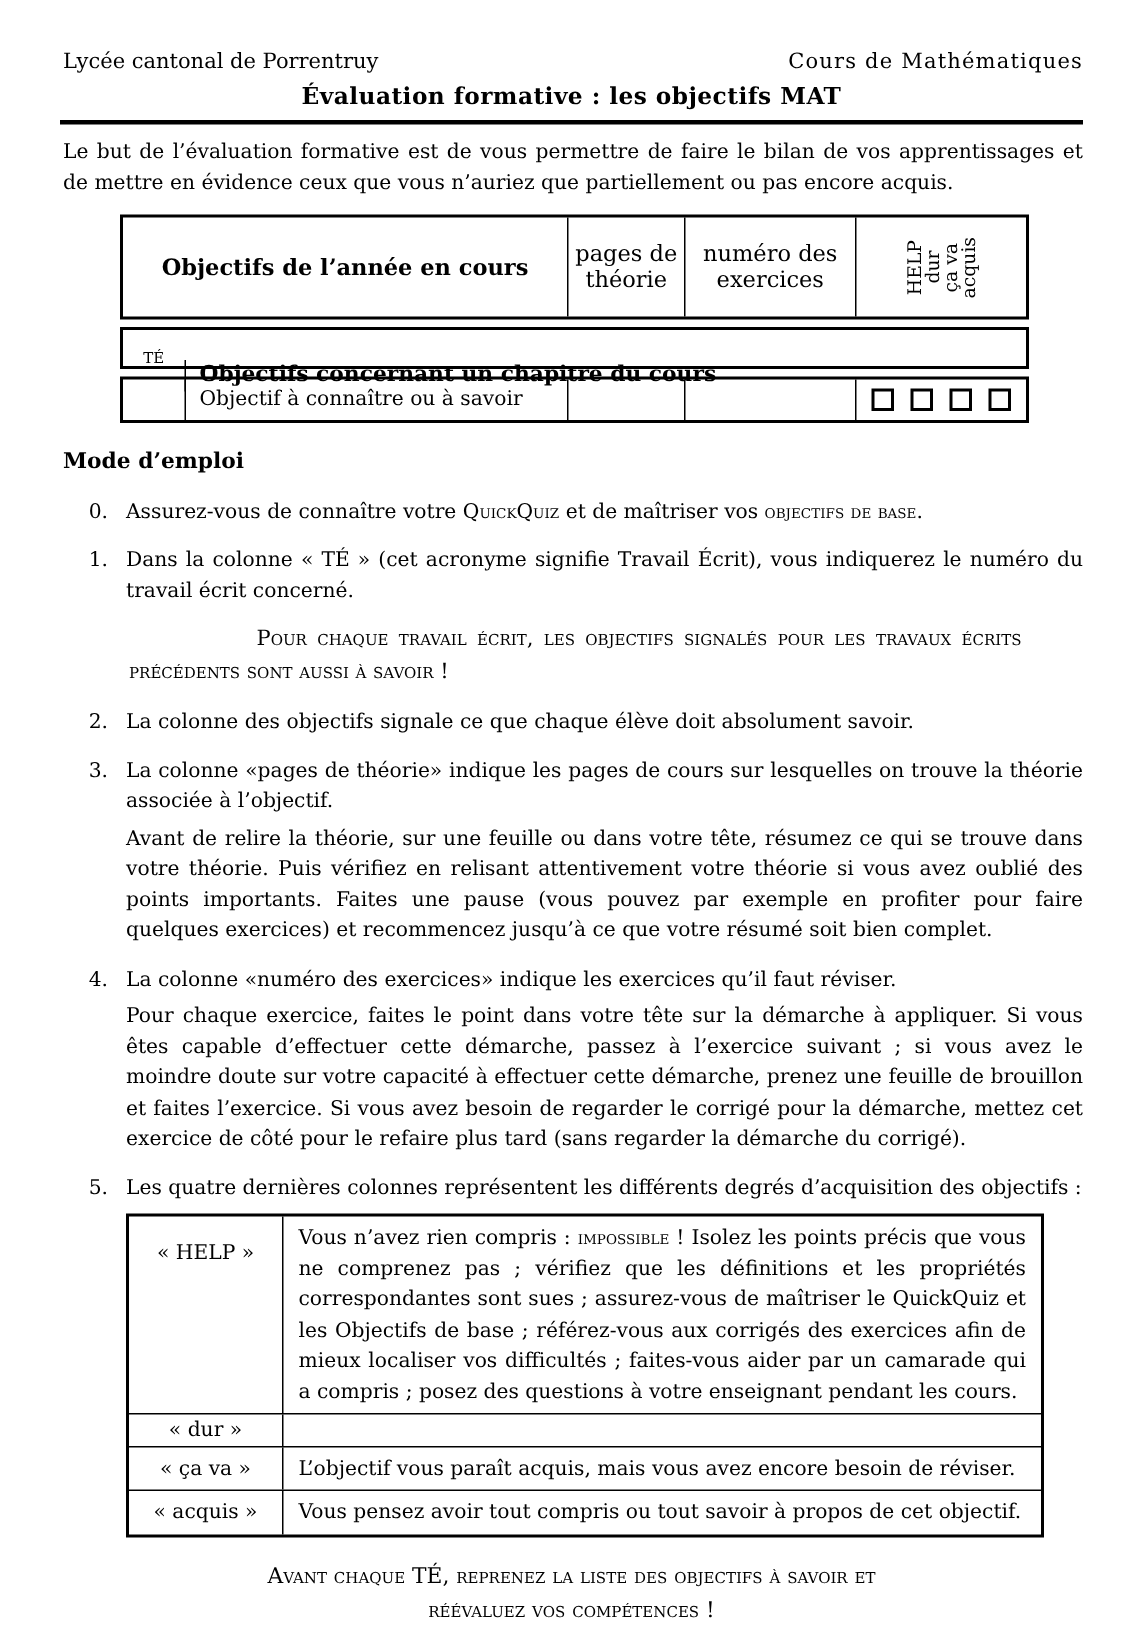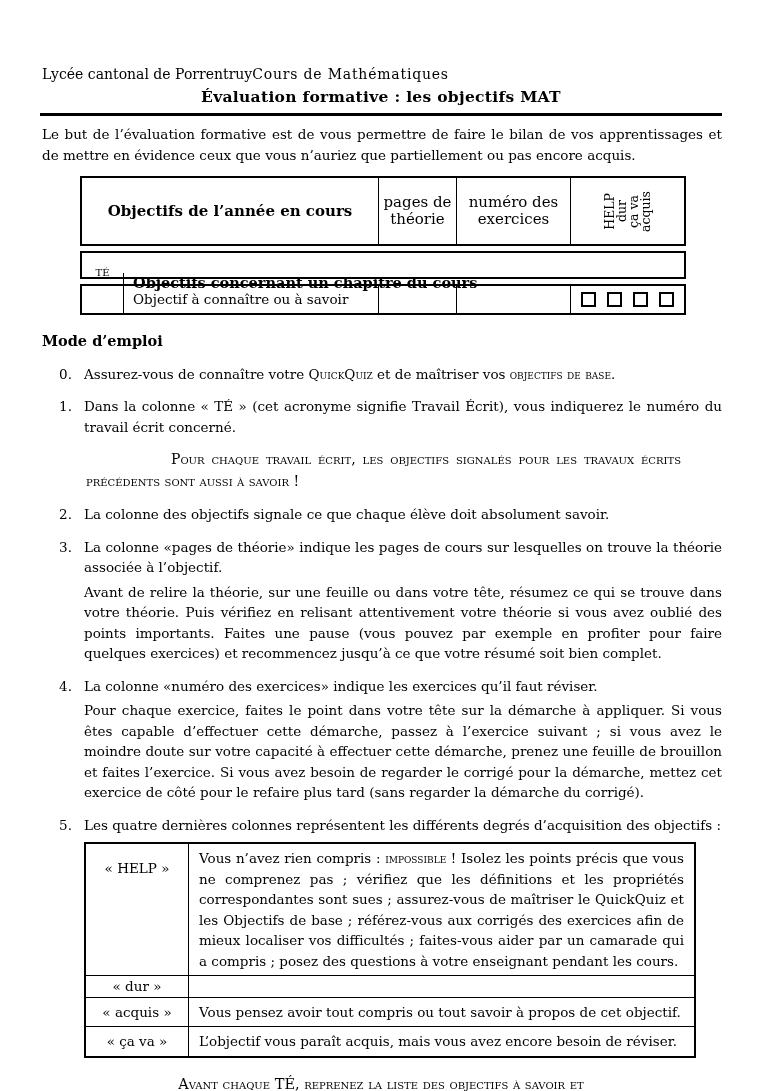--- a/index.html
+++ b/index.html
@@ -2,21 +2,21 @@
 <html><head>
 <meta charset="utf-8">
 <style>
   html,body{margin:0;padding:0;}
   body{
     width:762px;height:1091px;overflow:hidden;background:#ffffff;color:#000;
     font-family:"DejaVu Serif", serif;font-size:13.5px;line-height:20.5px;
   }
   .page{position:relative;width:762px;height:1091px;}
   
-  .doc-header{display:flex;padding:31px 40px 0 42px;font-size:14px;margin-top:33px;}
+  .doc-header{display:flex;justify-content:space-between;padding:31px 40px 0 42px;font-size:14px;}
   .doc-header .right{letter-spacing:0.8px;}
   .doc-title{text-align:center;font-weight:bold;font-size:15.5px;margin-top:2px;letter-spacing:0.3px;}
   .rule{height:3px;background:#000;margin:6px 40px 0 40px;}
   
   .intro{margin:8px 40px 0 42px;text-align:justify;}
   
   .obj-table{margin:11px 0 0 80px;width:606px;}
   .box{border:2px solid #000;box-sizing:border-box;background:#fff;}
   .t-head{display:grid;grid-template-columns:296px 78px 114px 1fr;height:70px;}
   .t-head > div{display:flex;align-items:center;justify-content:center;text-align:center;}
@@ -142,26 +142,26 @@
 
       <div class="levels">
         <div class="lrow tall">
           <div class="lterm">« HELP »</div>
           <div class="ldesc"><span>Vous n’avez rien compris : </span><span class="sc">impossible</span><span> ! Isolez les points précis que vous ne comprenez pas ; vérifiez que les définitions et les propriétés correspondantes sont sues ; assurez-vous de maîtriser le QuickQuiz et les Objectifs de base ; référez-vous aux corrigés des exercices afin de mieux localiser vos difficultés ; faites-vous aider par un camarade qui a compris ; posez des questions à votre enseignant pendant les cours.</span></div>
         </div>
         <div class="lrow">
           <div class="lterm">« dur »</div>
         </div>
         <div class="lrow">
+          <div class="lterm">« ça va »</div>
+          <div class="ldesc">L’objectif vous paraît acquis, mais vous avez encore besoin de réviser.</div>
+        </div>
+        <div class="lrow">
           <div class="lterm">« acquis »</div>
           <div class="ldesc">Vous pensez avoir tout compris ou tout savoir à propos de cet objectif.</div>
-        </div>
-        <div class="lrow">
-          <div class="lterm">« ça va »</div>
-          <div class="ldesc">L’objectif vous paraît acquis, mais vous avez encore besoin de réviser.</div>
         </div>
       </div>
     </div>
   </div>
 
   <div class="footer-note">Avant chaque TÉ, reprenez la liste des objectifs à savoir et réévaluez vos compétences !</div>
 
 </div>
 
 </body></html>

